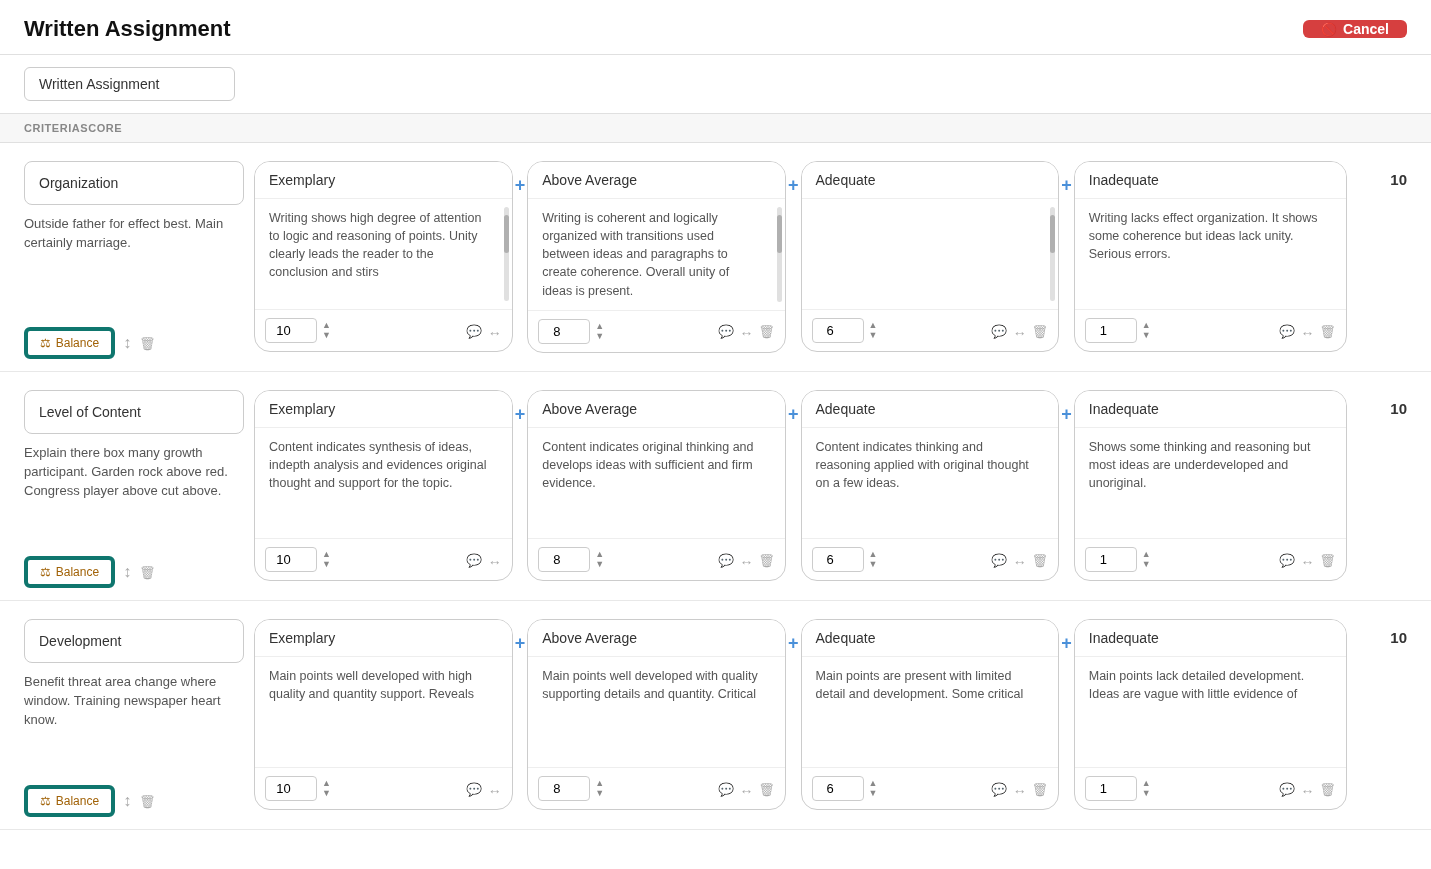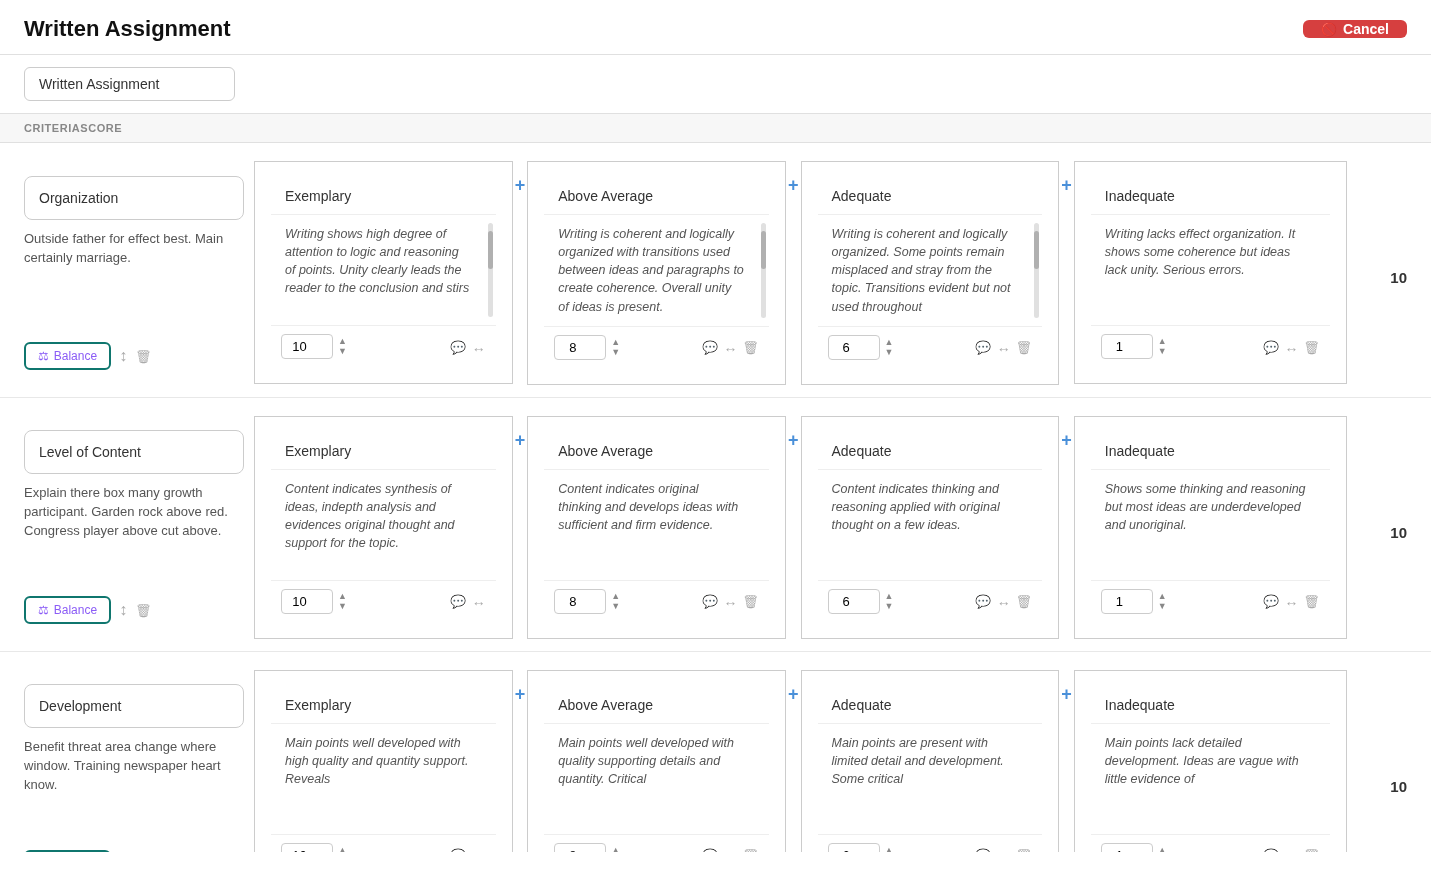--- a/index.html
+++ b/index.html
@@ -58,21 +58,21 @@
       height: calc(100vh - 160px);
     }
 
     .rubric-section {
       border-bottom: 1px solid #e8e8e8;
       padding: 18px 24px 12px 24px;
     }
 
     .rubric-row {
       display: flex;
-      align-items: center;
+      align-items: flex-start;
       gap: 10px;
     }
 
     .criteria-col {
       flex: 0 0 220px;
     }
 
     .criteria-name-box {
       border: 1px solid #ccc;
       border-radius: 8px;
@@ -94,30 +94,30 @@
       min-height: 110px;
     }
 
     .criteria-actions {
       display: flex;
       align-items: center;
       gap: 8px;
       margin-top: 8px;
     }
     .balance-btn {
-      border: 2px solid #0f766e;
+      border: 4px solid #0f766e;
       border-radius: 6px;
       background: #fff;
       padding: 5px 12px;
       font-size: 12px;
       cursor: pointer;
       display: flex;
       align-items: center;
       gap: 5px;
-      color: #8b5cf6;
+      color: #a16207;
     }
     .sort-icon, .trash-icon { color: #aaa; cursor: pointer; font-size: 16px; }
 
     .levels-col {
       display: flex;
       flex: 1;
       gap: 0;
       align-items: flex-start;
     }
 
@@ -134,22 +134,22 @@
       font-size: 18px;
       cursor: pointer;
       padding: 6px 2px;
       font-weight: 700;
       margin-top: 8px;
     }
 
     .level-card {
       flex: 1;
       border: 1px solid #ccc;
-      border-radius: 0;
-      padding: 16px;
+      border-radius: 16px;
+      padding: 0;
       background: #fff;
       overflow: hidden;
       min-width: 0;
     }
 
     .level-name-box {
       padding: 10px 14px;
       font-size: 14px;
       font-weight: 500;
       border-bottom: 1px solid #eee;
@@ -157,21 +157,21 @@
     }
 
     .level-desc {
       padding: 10px 14px;
       font-size: 12.5px;
       color: #555;
       line-height: 1.45;
       min-height: 110px;
       position: relative;
     }
-    .level-desc-inner { padding-right: 10px; font-style: italic; }
+    .level-desc-inner { padding-right: 10px; }
 
     .level-scrollbar {
       position: absolute;
       right: 3px;
       top: 8px;
       bottom: 8px;
       width: 5px;
       background: #e0e0e0;
       border-radius: 3px;
     }
@@ -337,21 +337,20 @@
             </div>
           </div>
         </div>
         <button class="plus-btn">+</button>
       </div>
 
       <div class="level-wrapper">
         <div class="level-card">
           <div class="level-name-box">Adequate</div>
           <div class="level-desc">
-            <div class="level-desc-inner">Writing is coherent and logically organized. Some points remain misplaced and stray from the topic. Transitions evident but not used throughout</div>
 
       <div class="level-scrollbar">
         <div class="level-scrollbar-thumb"></div>
       </div>
           </div>
           <div class="level-footer">
             <div style="display:flex;align-items:center;gap:3px;">
               <input class="score-input" type="number" value="6" style="">
               <div class="score-spinner">
                 <button class="spin-up"></button>

